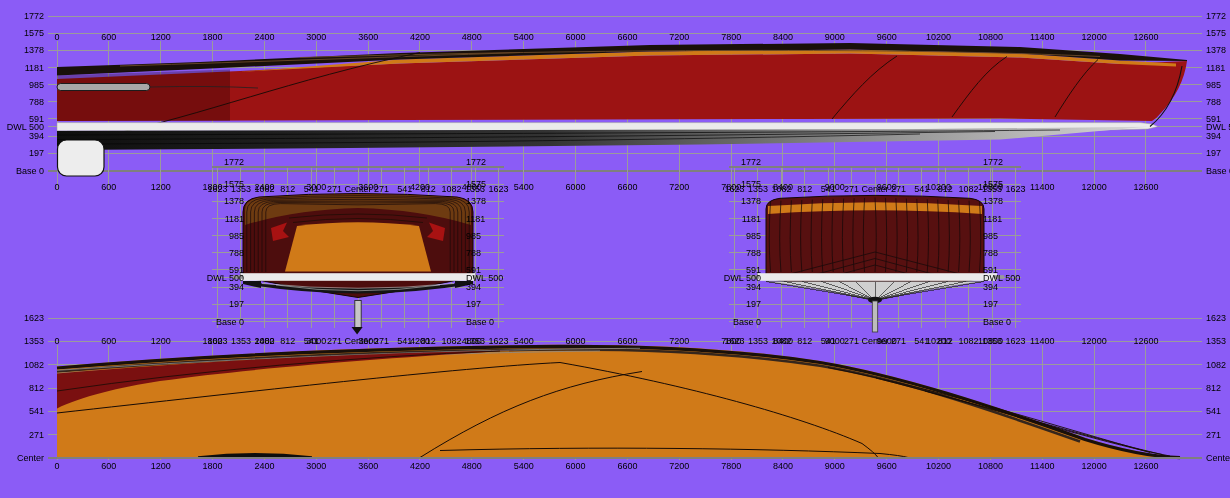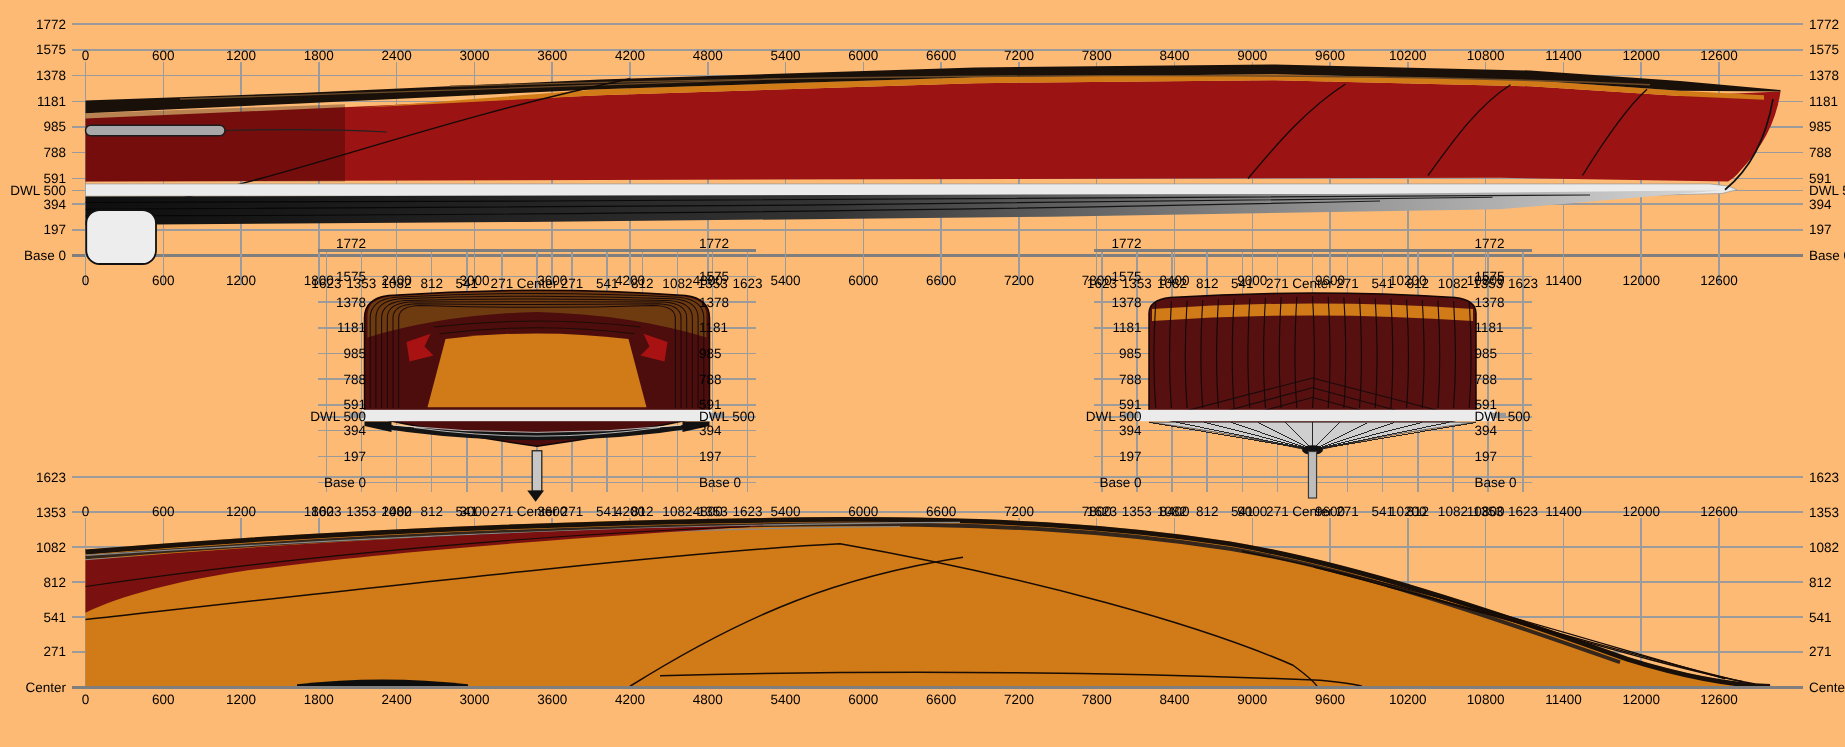--- a/index.html
+++ b/index.html
@@ -1,16 +1,16 @@
 <!DOCTYPE html>
 <html><head>
 <meta charset="utf-8">
 <style>
   html,body{margin:0;padding:0;background:#fff;}
-  #stage{position:relative;width:1230px;height:498px;overflow:hidden;background:#fdba74;
+  #stage{position:relative;width:1230px;height:498px;overflow:hidden;background:#8b5cf6;
          font-family:"Liberation Sans",sans-serif;}
   svg{display:block;}
   svg text{font-family:"Liberation Sans",sans-serif;font-size:9px;fill:#000;}
 </style>
 </head>
 <body>
 
 <div id="stage">
   <svg id="svg" width="1230" height="498" viewBox="0 0 1230 498">
       <defs>

